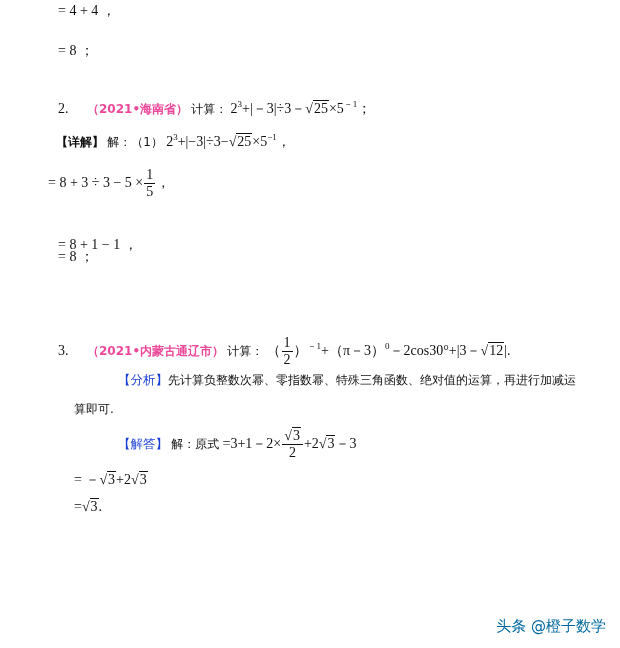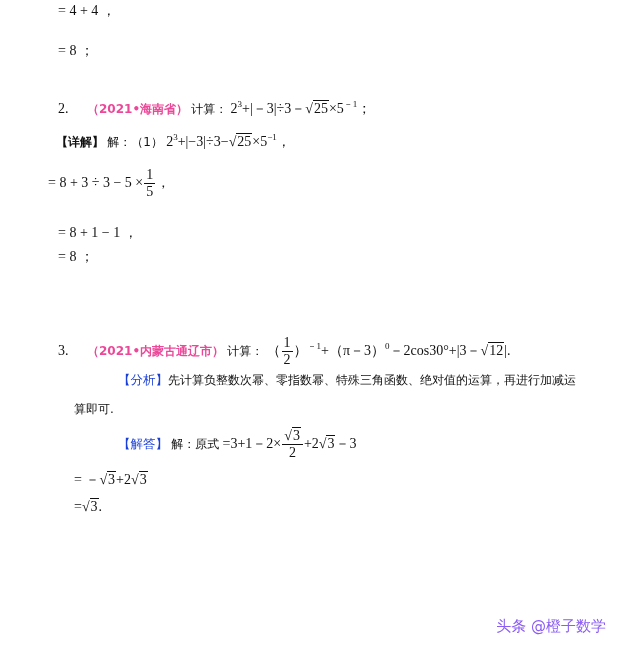--- a/index.html
+++ b/index.html
@@ -11,21 +11,21 @@
   .blue { color:#1a3fd6; font-family:"DejaVu Sans",sans-serif; font-size:12.5px;margin-left:44px; }
   .math { font-family:"Liberation Serif","DejaVu Serif",serif; font-size:14px; }
   .mathsans { font-family:Liberation Serif, serif; font-size:14px;margin-top:8px; }
   sup { font-size:9px; vertical-align:6px; line-height:0; }
   .frac { display:inline-flex; flex-direction:column; align-items:center; vertical-align:middle; margin:0 1px; }
   .frac .num { border-bottom:1px solid #111; padding:0 2px; line-height:16px; }
   .frac .den { line-height:16px; }
   .sqrt { display:inline-block; }
   .sqrt .rad { border-top:1px solid #111; padding:0 1px; }
   .watermark { position:absolute; right:14px; bottom:12px; font-family:"DejaVu Sans",sans-serif;
-               font-size:15px; color:#8b5cf6; text-shadow:0 0 2px #fff; }
+               font-size:15px; color:#0369a1; text-shadow:0 0 2px #fff; }
 </style>
 </head>
 <body>
 
 <div class="line math" style="left:58px; top:2px;">= 4 + 4 ，</div>
 <div class="line math" style="left:58px; top:42px;">= 8 ；</div>
 
 <div class="line" style="left:58px; top:100px;">
   <span class="math">2.</span>
   <span style="display:inline-block;width:12px;"></span>
@@ -44,21 +44,21 @@
   </span>
 </div>
 
 <div class="line math" style="left:48px; top:167px;">
   <span>= 8 + 3 ÷ 3 − 5 ×</span><span class="frac">
       <span class="num">1</span>
       <span class="den">5</span>
     </span><span>，</span>
 </div>
 
-<div class="line math" style="left:58px; top:224px;">= 8 + 1 − 1 ，</div>
+<div class="line math" style="left:58px; top:236px;">= 8 + 1 − 1 ，</div>
 <div class="line math" style="left:58px; top:248px;">= 8 ；</div>
 
 <div class="line" style="left:58px; top:335px;">
   <span class="math">3.</span>
   <span style="display:inline-block;width:12px;"></span>
   <span class="red">（2021•内蒙古通辽市）</span>
   <span class="cjk">计算：</span>
   <span class="mathsans">
     <span>（</span><span class="frac">
         <span class="num">1</span>

